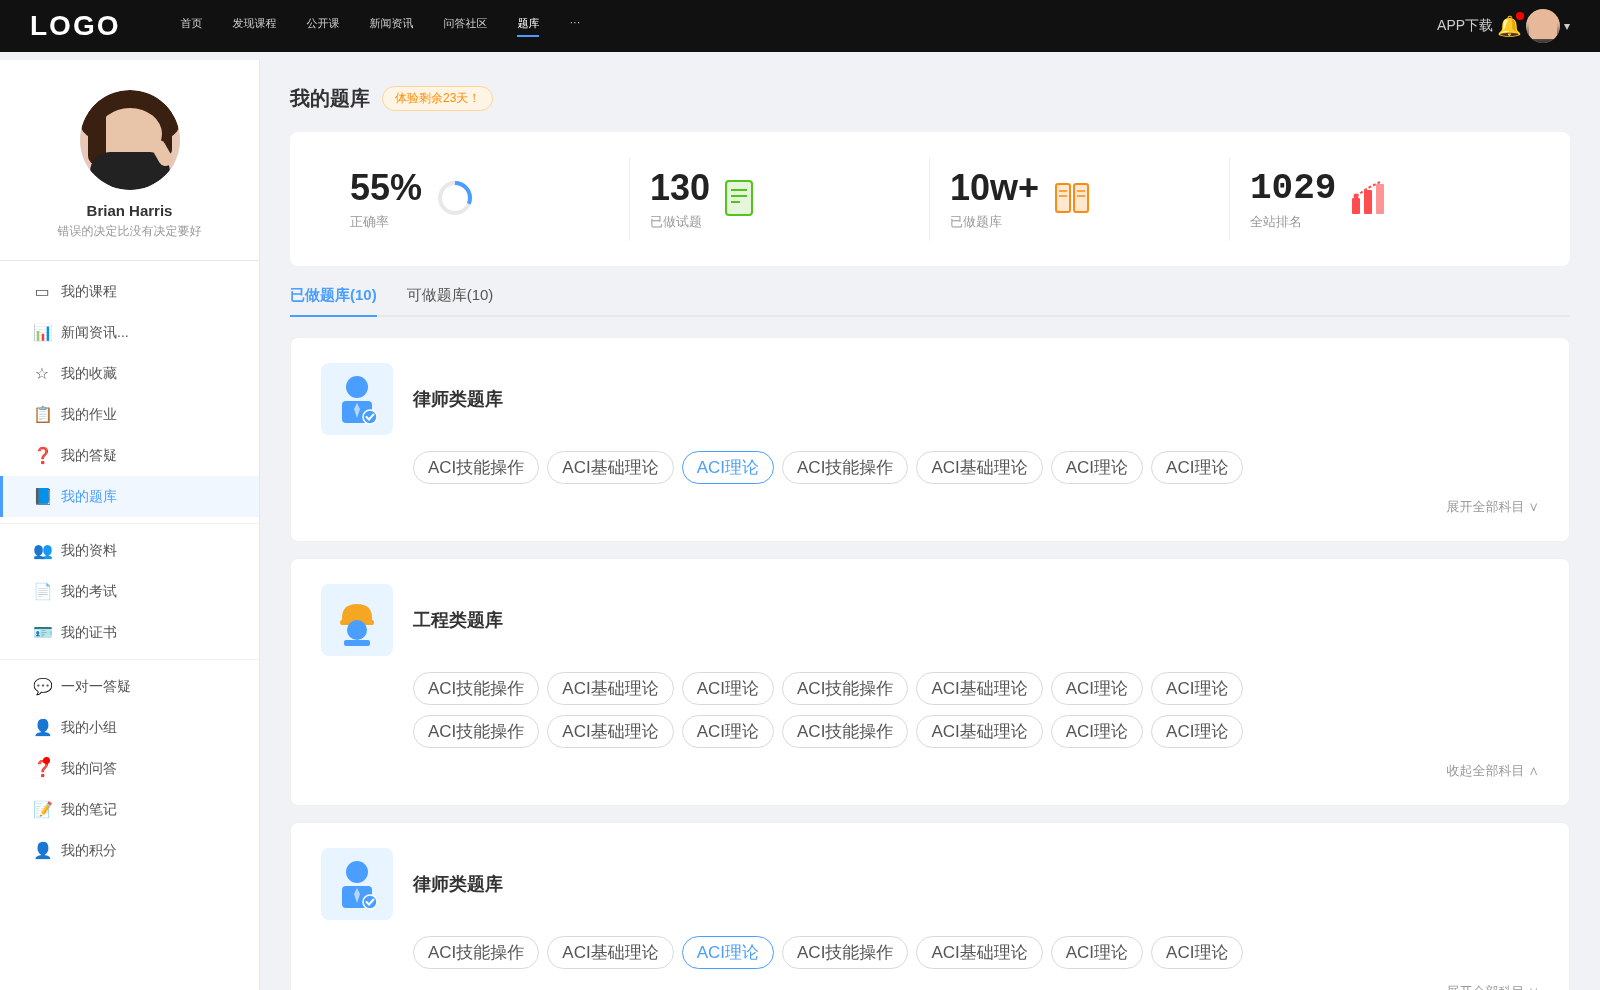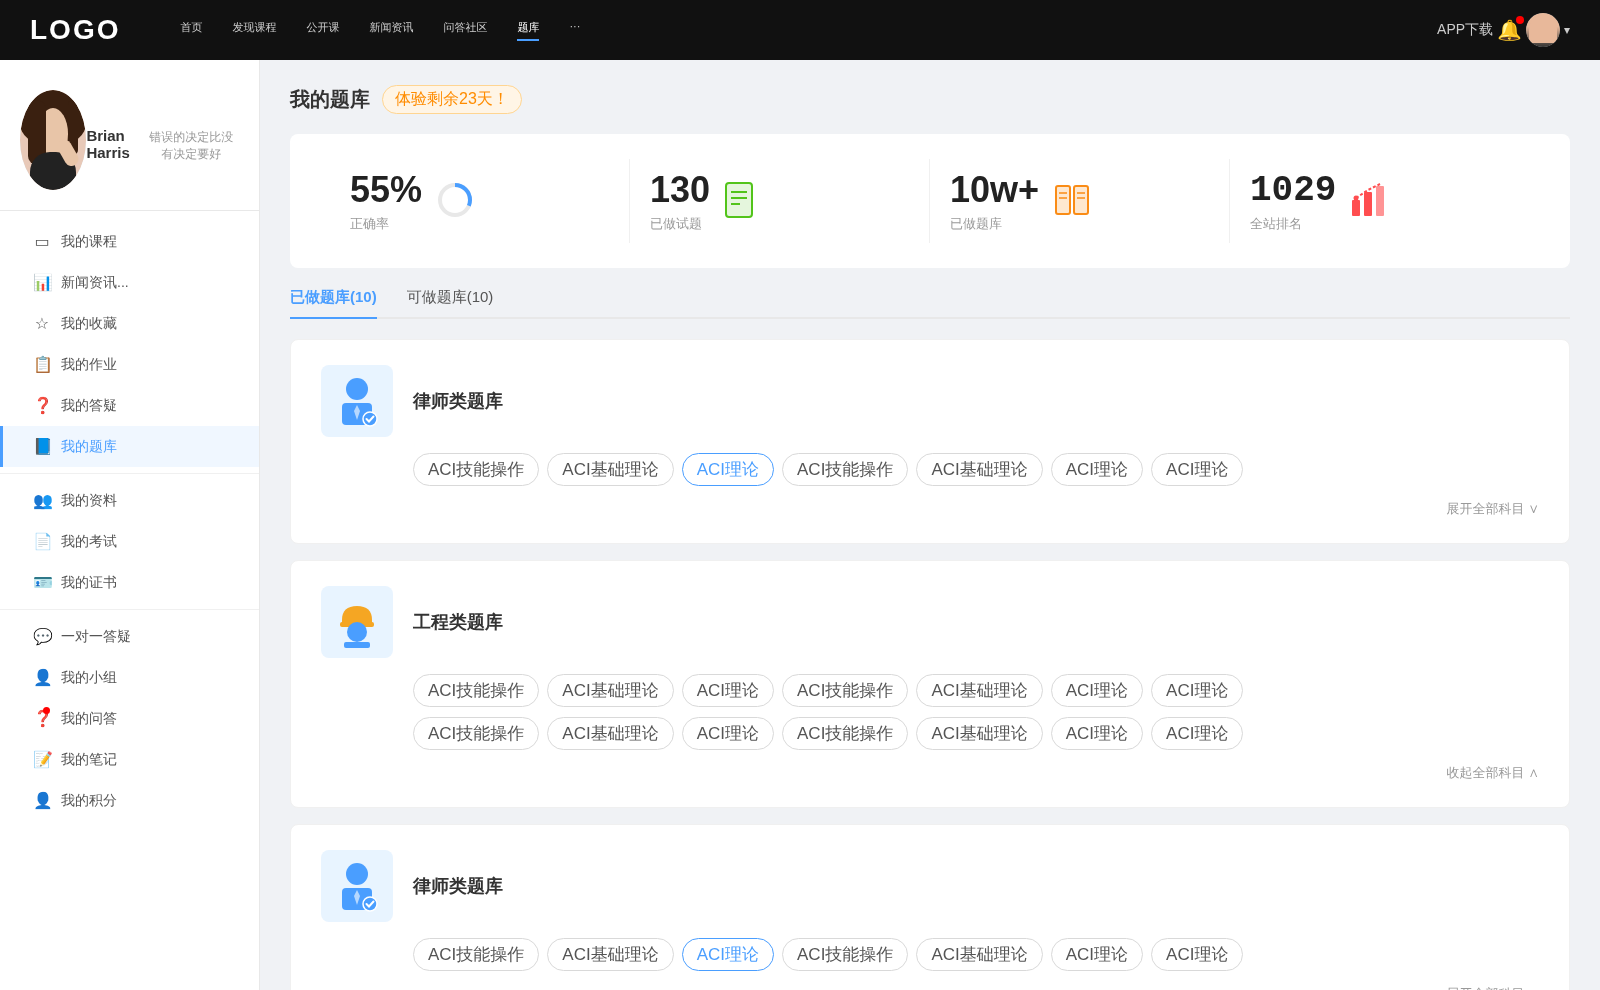--- a/index.html
+++ b/index.html
@@ -1,41 +1,41 @@
 <!DOCTYPE html>
 <html><head>
   <meta charset="utf-8">
   <style>
     * { box-sizing: border-box; margin: 0; padding: 0; }
     body { font-family: -apple-system, BlinkMacSystemFont, 'PingFang SC', 'Microsoft YaHei', sans-serif; background: #f0f2f5; color: #333; font-size: 14px; }
 
     
     .navbar {
-      background: #111; color: #fff; height: 60px;
+      background: #111; color: #fff; height: 52px;
       display: flex; align-items: center; padding: 0 30px;
       position: fixed; top: 0; left: 0; right: 0; z-index: 100;
     }
     .navbar-logo { font-size: 28px; font-weight: 900; letter-spacing: 2px; margin-right: 60px; }
     .navbar-nav { display: flex; gap: 30px; flex: 1; }
     .navbar-nav-item { font-size: 11px; color: #ccc; cursor: pointer; padding-bottom: 4px; position: relative; }
     .navbar-nav-item.active { color: #fff; border-bottom: 2px solid #4a9eff; }
     .navbar-right { display: flex; align-items: center; gap: 4px; margin-left: auto; }
     .navbar-app-download { font-size: 14px; color: #ccc; cursor: pointer; }
     .navbar-bell { position: relative; cursor: pointer; }
     .bell-icon { font-size: 20px; color: #ccc; }
     .bell-dot { position: absolute; top: -2px; right: -2px; width: 8px; height: 8px; background: #f00; border-radius: 50%; }
     .navbar-avatar { width: 34px; height: 34px; border-radius: 50%; background: #888; overflow: hidden; cursor: pointer; }
     .navbar-chevron { color: #ccc; font-size: 12px; cursor: pointer; }
 
     
     .page-wrapper { display: flex; margin-top: 60px; min-height: calc(100vh - 60px); }
 
     
     .sidebar { width: 260px; background: #fff; padding: 30px 0; flex-shrink: 0; border-right: 1px solid #e8e8e8; }
-    .sidebar-profile { display: flex; flex-direction: row; align-items: center; padding: 0 20px 8px; border-bottom: 1px solid #e8e8e8; }
+    .sidebar-profile { display: flex; flex-direction: column; align-items: center; padding: 0 20px 20px; border-bottom: 1px solid #e8e8e8; }
     .profile-avatar { width: 100px; height: 100px; border-radius: 50%; background: #ddd; overflow: hidden; margin-bottom: 12px; }
     .profile-name { font-size: 15px; font-weight: 600; margin-bottom: 4px; }
     .profile-motto { font-size: 12px; color: #999; text-align: center; }
 
     .sidebar-menu { padding: 10px 0; }
     .sidebar-item {
       display: flex; align-items: center; gap: 10px;
       padding: 11px 30px; cursor: pointer; color: #555; font-size: 14px;
       transition: background 0.2s;
       border-left: 3px solid transparent;
@@ -44,21 +44,21 @@
     .sidebar-item-icon { width: 18px; text-align: center; font-size: 16px; }
     .sidebar-divider { height: 1px; background: #f0f0f0; margin: 6px 0; }
 
     
     .main { flex: 1; padding: 25px 30px; background: #f0f2f5; }
 
     .main-header { display: flex; align-items: center; gap: 12px; margin-bottom: 20px; }
     .main-title { font-size: 20px; font-weight: 700; }
     .trial-badge {
       background: #fff5e6; color: #ff8c00; border: 1px solid #ffd591;
-      border-radius: 20px; padding: 3px 12px; font-size: 16px; font-weight: 500;
+      border-radius: 20px; padding: 3px 12px; font-size: 12px; font-weight: 500;
     }
 
     
     .stats-row {
       background: #fff; border-radius: 8px; padding: 25px 40px;
       display: grid; grid-template-columns: repeat(4, 1fr);
       margin-bottom: 20px; gap: 0;
     }
     .stat-item { display: flex; align-items: center; gap: 14px; padding: 10px 20px; border-right: 1px solid #f0f0f0; }
     .stat-item:last-child { border-right: none; font-family: Liberation Mono, monospace; }

